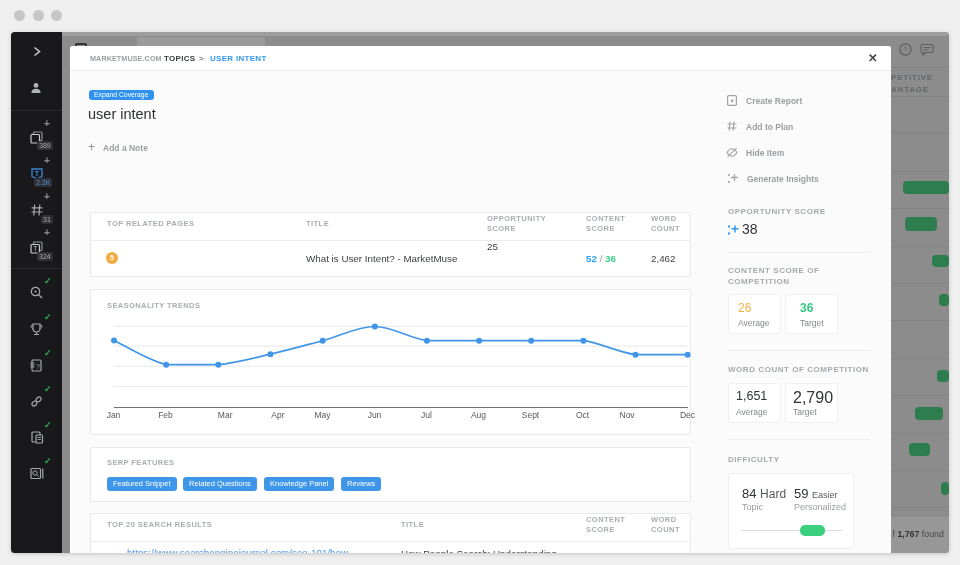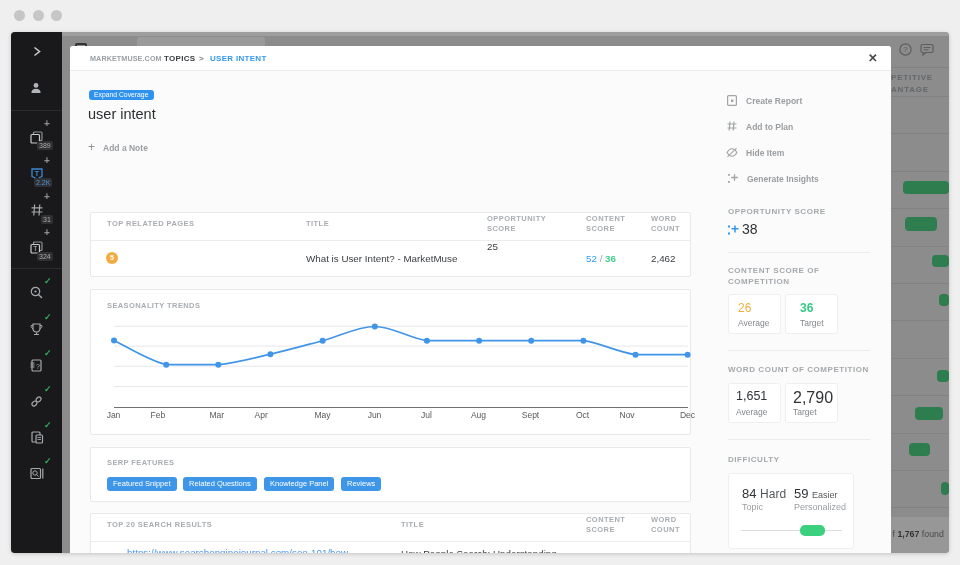--- a/index.html
+++ b/index.html
@@ -164,21 +164,21 @@
   <div class="card" style="top:165.5px;height:65px">
     <div class="colhead" style="left:16px;top:6px">TOP RELATED PAGES</div>
     <div class="colhead" style="left:215px;top:6px">TITLE</div>
     <div class="colhead" style="left:396px;top:1px">OPPORTUNITY<br>SCORE</div>
     <div class="colhead" style="left:495px;top:1px">CONTENT<br>SCORE</div>
     <div class="colhead" style="left:560px;top:1px">WORD<br>COUNT</div>
     <div class="abs" style="left:0;top:27px;width:100%;height:1px;background:#ececec"></div>
     <div class="abs" style="left:15px;top:39.5px;width:12px;height:12px;border-radius:50%;background:#f3ab41;color:#fff;font-size:7px;font-weight:700;text-align:center;line-height:12px">5</div>
     <div class="abs dtext" style="left:215px;top:40px">What is User Intent? - MarketMuse</div>
     <div class="abs dtext" style="left:396px;top:28px">25</div>
-    <div class="abs" style="left:495px;top:40px;font-size:9.8px"><span style="color:#2d9cf4;font-weight:400">52</span><span style="color:#9b9ea1"> / </span><span style="color:#3ecf8e;font-weight:700">36</span></div>
+    <div class="abs" style="left:495px;top:40px;font-size:9.8px"><span style="color:#2d9cf4;font-weight:700">52</span><span style="color:#9b9ea1"> / </span><span style="color:#3ecf8e;font-weight:700">36</span></div>
     <div class="abs dtext" style="left:560px;top:40px">2,462</div>
   </div>
 
   <div class="card" style="top:243px;height:146px">
     <div class="colhead" style="left:16px;top:11px;letter-spacing:.4px">SEASONALITY TRENDS</div>
     <svg style="position:absolute;left:-1.5px;top:0;overflow:visible" width="599" height="144" viewBox="0 0 599 144">
       <line x1="24" y1="36.2" x2="598" y2="36.2" stroke="#e7e7e7" stroke-width="1"></line>
       <line x1="24" y1="56.1" x2="598" y2="56.1" stroke="#e7e7e7" stroke-width="1"></line>
       <line x1="24" y1="76.2" x2="598" y2="76.2" stroke="#e7e7e7" stroke-width="1"></line>
       <line x1="24" y1="96.6" x2="598" y2="96.6" stroke="#e7e7e7" stroke-width="1"></line>
@@ -194,23 +194,23 @@
           <circle cx="336.9" cy="50.7" r="3"></circle>
           <circle cx="389.1" cy="50.7" r="3"></circle>
           <circle cx="441.2" cy="50.7" r="3"></circle>
           <circle cx="493.4" cy="50.7" r="3"></circle>
           <circle cx="545.5" cy="64.7" r="3"></circle>
           <circle cx="597.6" cy="64.7" r="3"></circle>
         </g>
     </svg>
     <div class="abs" style="left:-1.5px;top:120px;width:100%;height:14px;font-size:8.5px;color:#55585b">
         <span style="position:absolute;left:9px;top:0;width:30px;text-align:center">Jan</span>
-        <span style="position:absolute;left:61px;top:0;width:30px;">Feb</span>
-        <span style="position:absolute;left:120px;top:0;width:30px;text-align:left">Mar</span>
-        <span style="position:absolute;left:165px;top:0;width:30px;text-align:left">Apr</span>
+        <span style="position:absolute;left:61px;top:0;width:30px;text-align:center">Feb</span>
+        <span style="position:absolute;left:113px;top:0;width:30px;text-align:right">Mar</span>
+        <span style="position:absolute;left:165px;top:0;width:30px;text-align:right">Apr</span>
         <span style="position:absolute;left:218px;top:0;width:30px;text-align:center">May</span>
         <span style="position:absolute;left:270px;top:0;width:30px;text-align:center">Jun</span>
         <span style="position:absolute;left:322px;top:0;width:30px;text-align:center">Jul</span>
         <span style="position:absolute;left:374px;top:0;width:30px;text-align:center">Aug</span>
         <span style="position:absolute;left:426px;top:0;width:30px;text-align:center">Sept</span>
         <span style="position:absolute;left:478px;top:0;width:30px;text-align:center">Oct</span>
         <span style="position:absolute;left:530px;top:0;width:30px;text-align:left">Nov</span>
         <span style="position:absolute;left:583px;top:0;width:30px;text-align:center">Dec</span>
       </div>
   </div>

